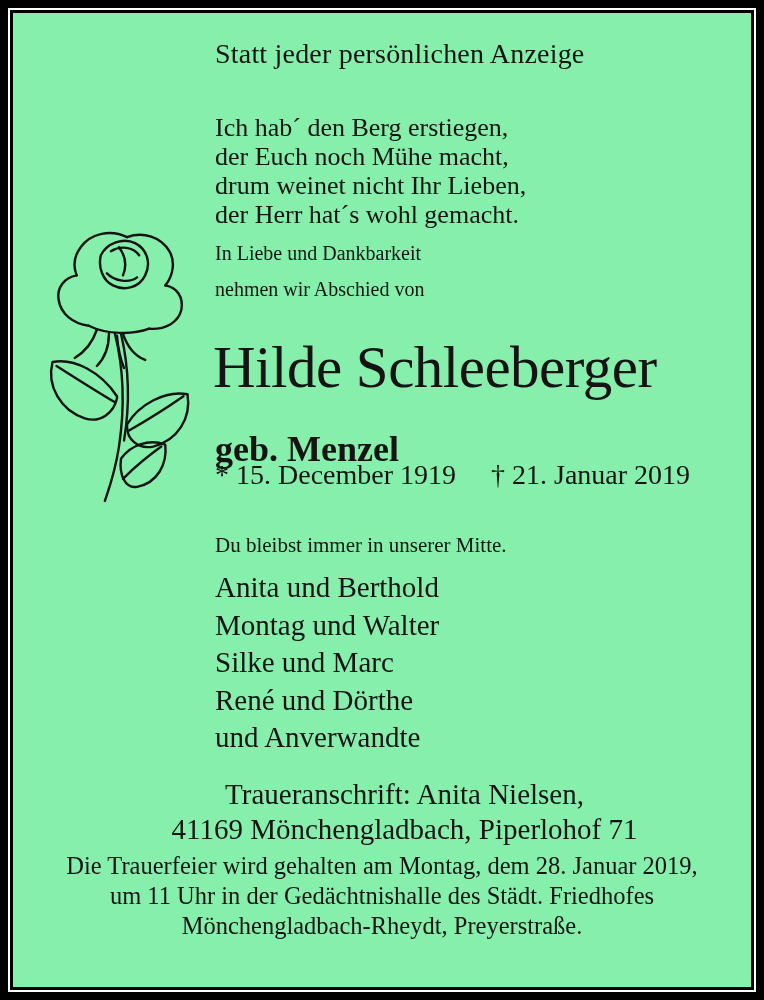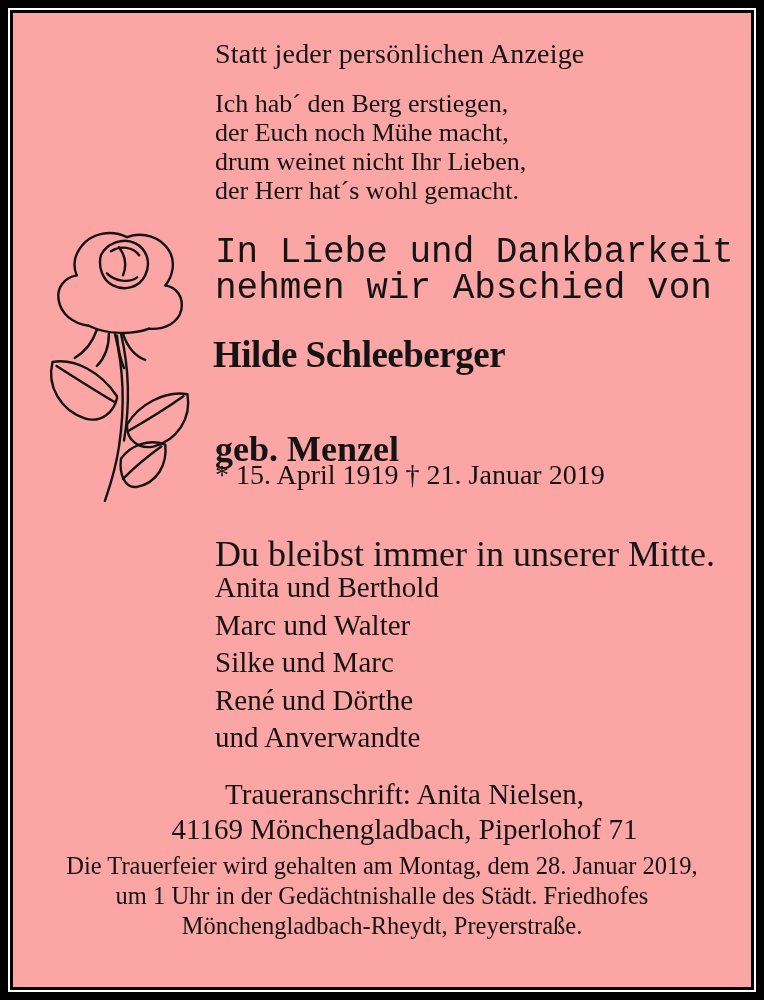--- a/index.html
+++ b/index.html
@@ -18,68 +18,67 @@
     height: 100%;
     box-sizing: border-box;
     background: #ffffff;
     padding: 2px;
   }
   .inner {
     position: relative;
     height: 100%;
     box-sizing: border-box;
     border: 3px solid #000000;
-    background: #fca5a5;
+    background: #86efac;
     color: #141414;
     font-family: "Liberation Serif", "DejaVu Serif", serif;
     overflow: hidden;
     padding-left: 25px;
   }
   .abs { position: absolute; }
   .pre-header {
     left: 202px; top: 25px;
     font-size: 28px;
     letter-spacing: 0.2px;
     white-space: nowrap;
   }
   .poem {
-    left: 202px; top: 76px;
+    left: 202px; top: 100px;
     font-size: 26px;
     line-height: 29px;
     white-space: nowrap;
   }
   .intro {
     left: 202px; top: 222px;
-    font-size: 36px;
+    font-size: 20px;
     line-height: 36px;
     white-space: nowrap;
-    font-family: Liberation Mono, monospace;
   }
   .name {
     left: 200px; top: 320px;
-    font-size: 37px;
-    font-weight: bold;
+    font-size: 59px;
+    font-weight: normal;
     letter-spacing: -0.5px;
     white-space: nowrap;
   }
   .maiden {
     left: 202px; top: 415px;
     font-size: 36px;
     white-space: nowrap;
     font-weight: bold;
   }
   .dates {
     left: 202px; top: 446px;
     font-size: 28px;
     white-space: nowrap;
   }
-  .dates .death { }
+  .dates .death { margin-left: 28px; }
   .farewell {
     left: 202px; top: 520px;
-    font-size: 36px;
+    font-size: 21px;
     white-space: nowrap;
   }
   .mourners {
     left: 202px; top: 556px;
     font-size: 29px;
     line-height: 37.5px;
     white-space: nowrap;
   }
   .address {
     left: 0; right: 0; top: 764px;
@@ -151,40 +150,40 @@
       <div class="abs intro">
         <div>In Liebe und Dankbarkeit</div>
         <div>nehmen wir Abschied von</div>
       </div>
 
       <div class="abs name">Hilde Schleeberger</div>
 
       <div class="abs maiden">geb. Menzel</div>
 
       <div class="abs dates">
-        <span class="birth">* 15. April 1919</span>
+        <span class="birth">* 15. December 1919</span>
         <span class="death">† 21. Januar 2019</span>
       </div>
 
       <div class="abs farewell">Du bleibst immer in unserer Mitte.</div>
 
       <div class="abs mourners">
         <div>Anita und Berthold</div>
-        <div>Marc und Walter</div>
+        <div>Montag und Walter</div>
         <div>Silke und Marc</div>
         <div>René und Dörthe</div>
         <div>und Anverwandte</div>
       </div>
 
       <div class="abs address">
         <div>Traueranschrift: Anita Nielsen,</div>
         <div>41169 Mönchengladbach, Piperlohof 71</div>
       </div>
 
       <div class="abs funeral">
         <div>Die Trauerfeier wird gehalten am Montag, dem 28. Januar 2019,</div>
-        <div>um 1 Uhr in der Gedächtnishalle des Städt. Friedhofes</div>
+        <div>um 11 Uhr in der Gedächtnishalle des Städt. Friedhofes</div>
         <div>Mönchengladbach-Rheydt, Preyerstraße.</div>
       </div>
 
     </div>
   </div>
 </div>
 
 </body></html>

